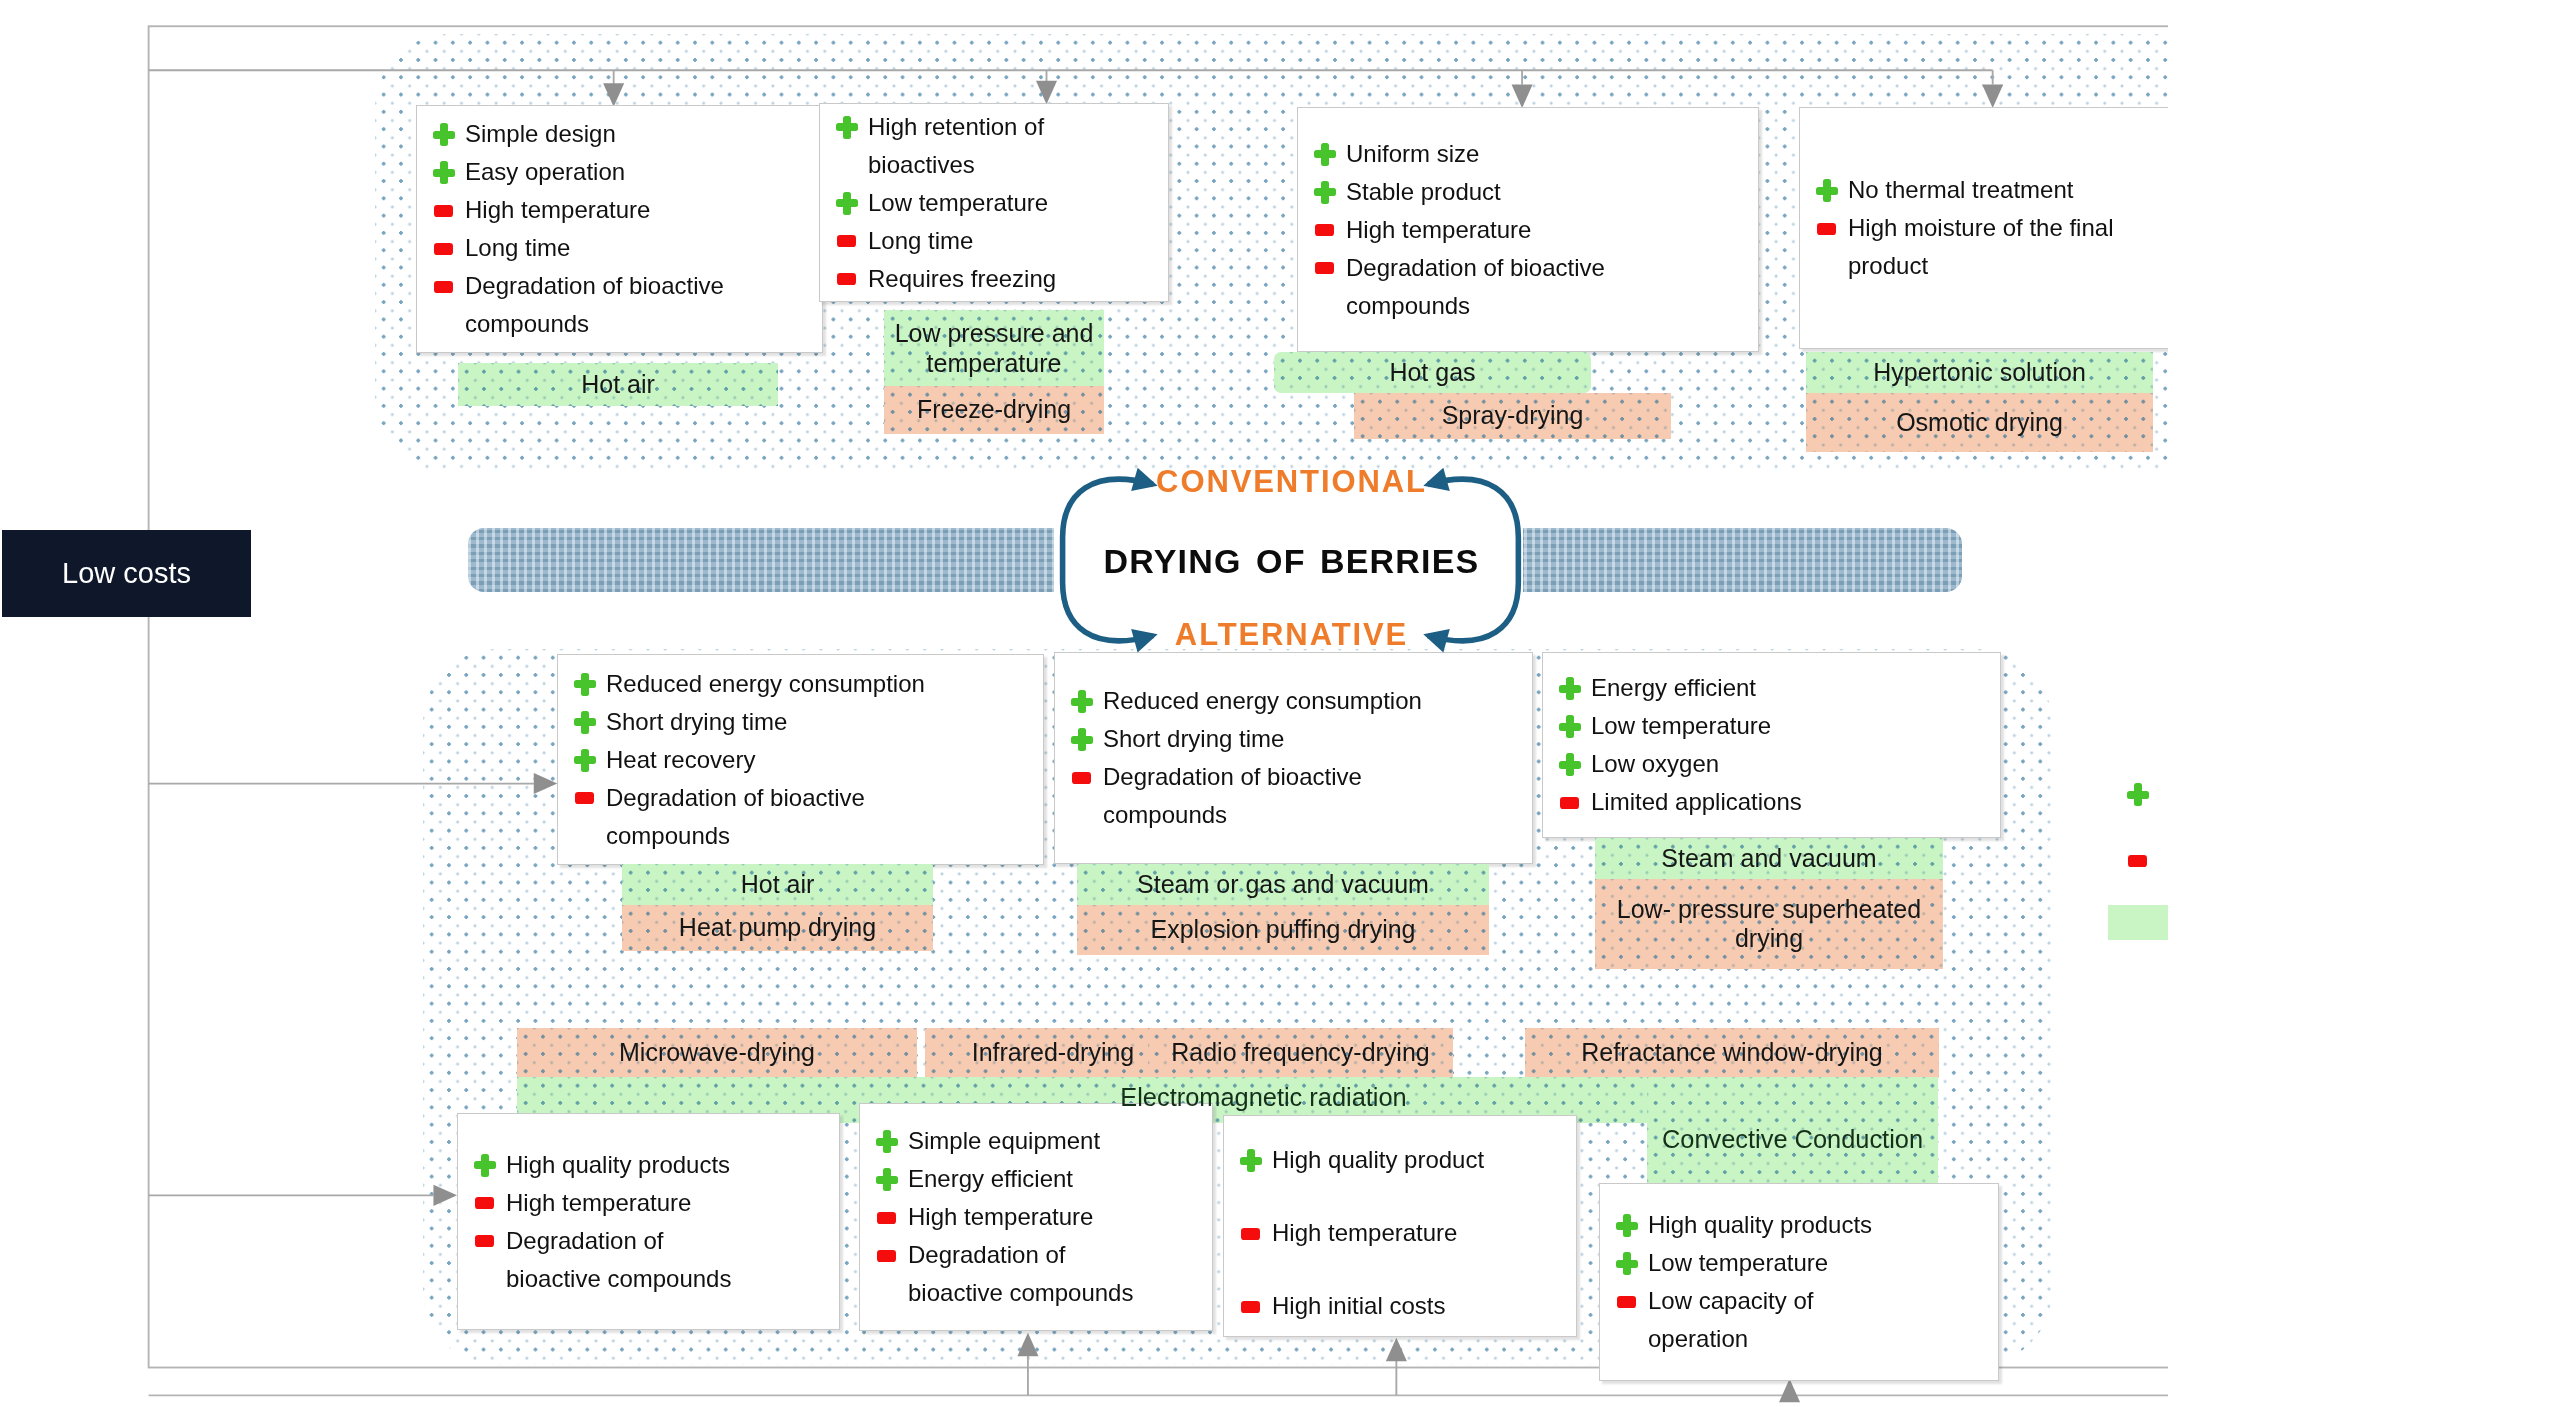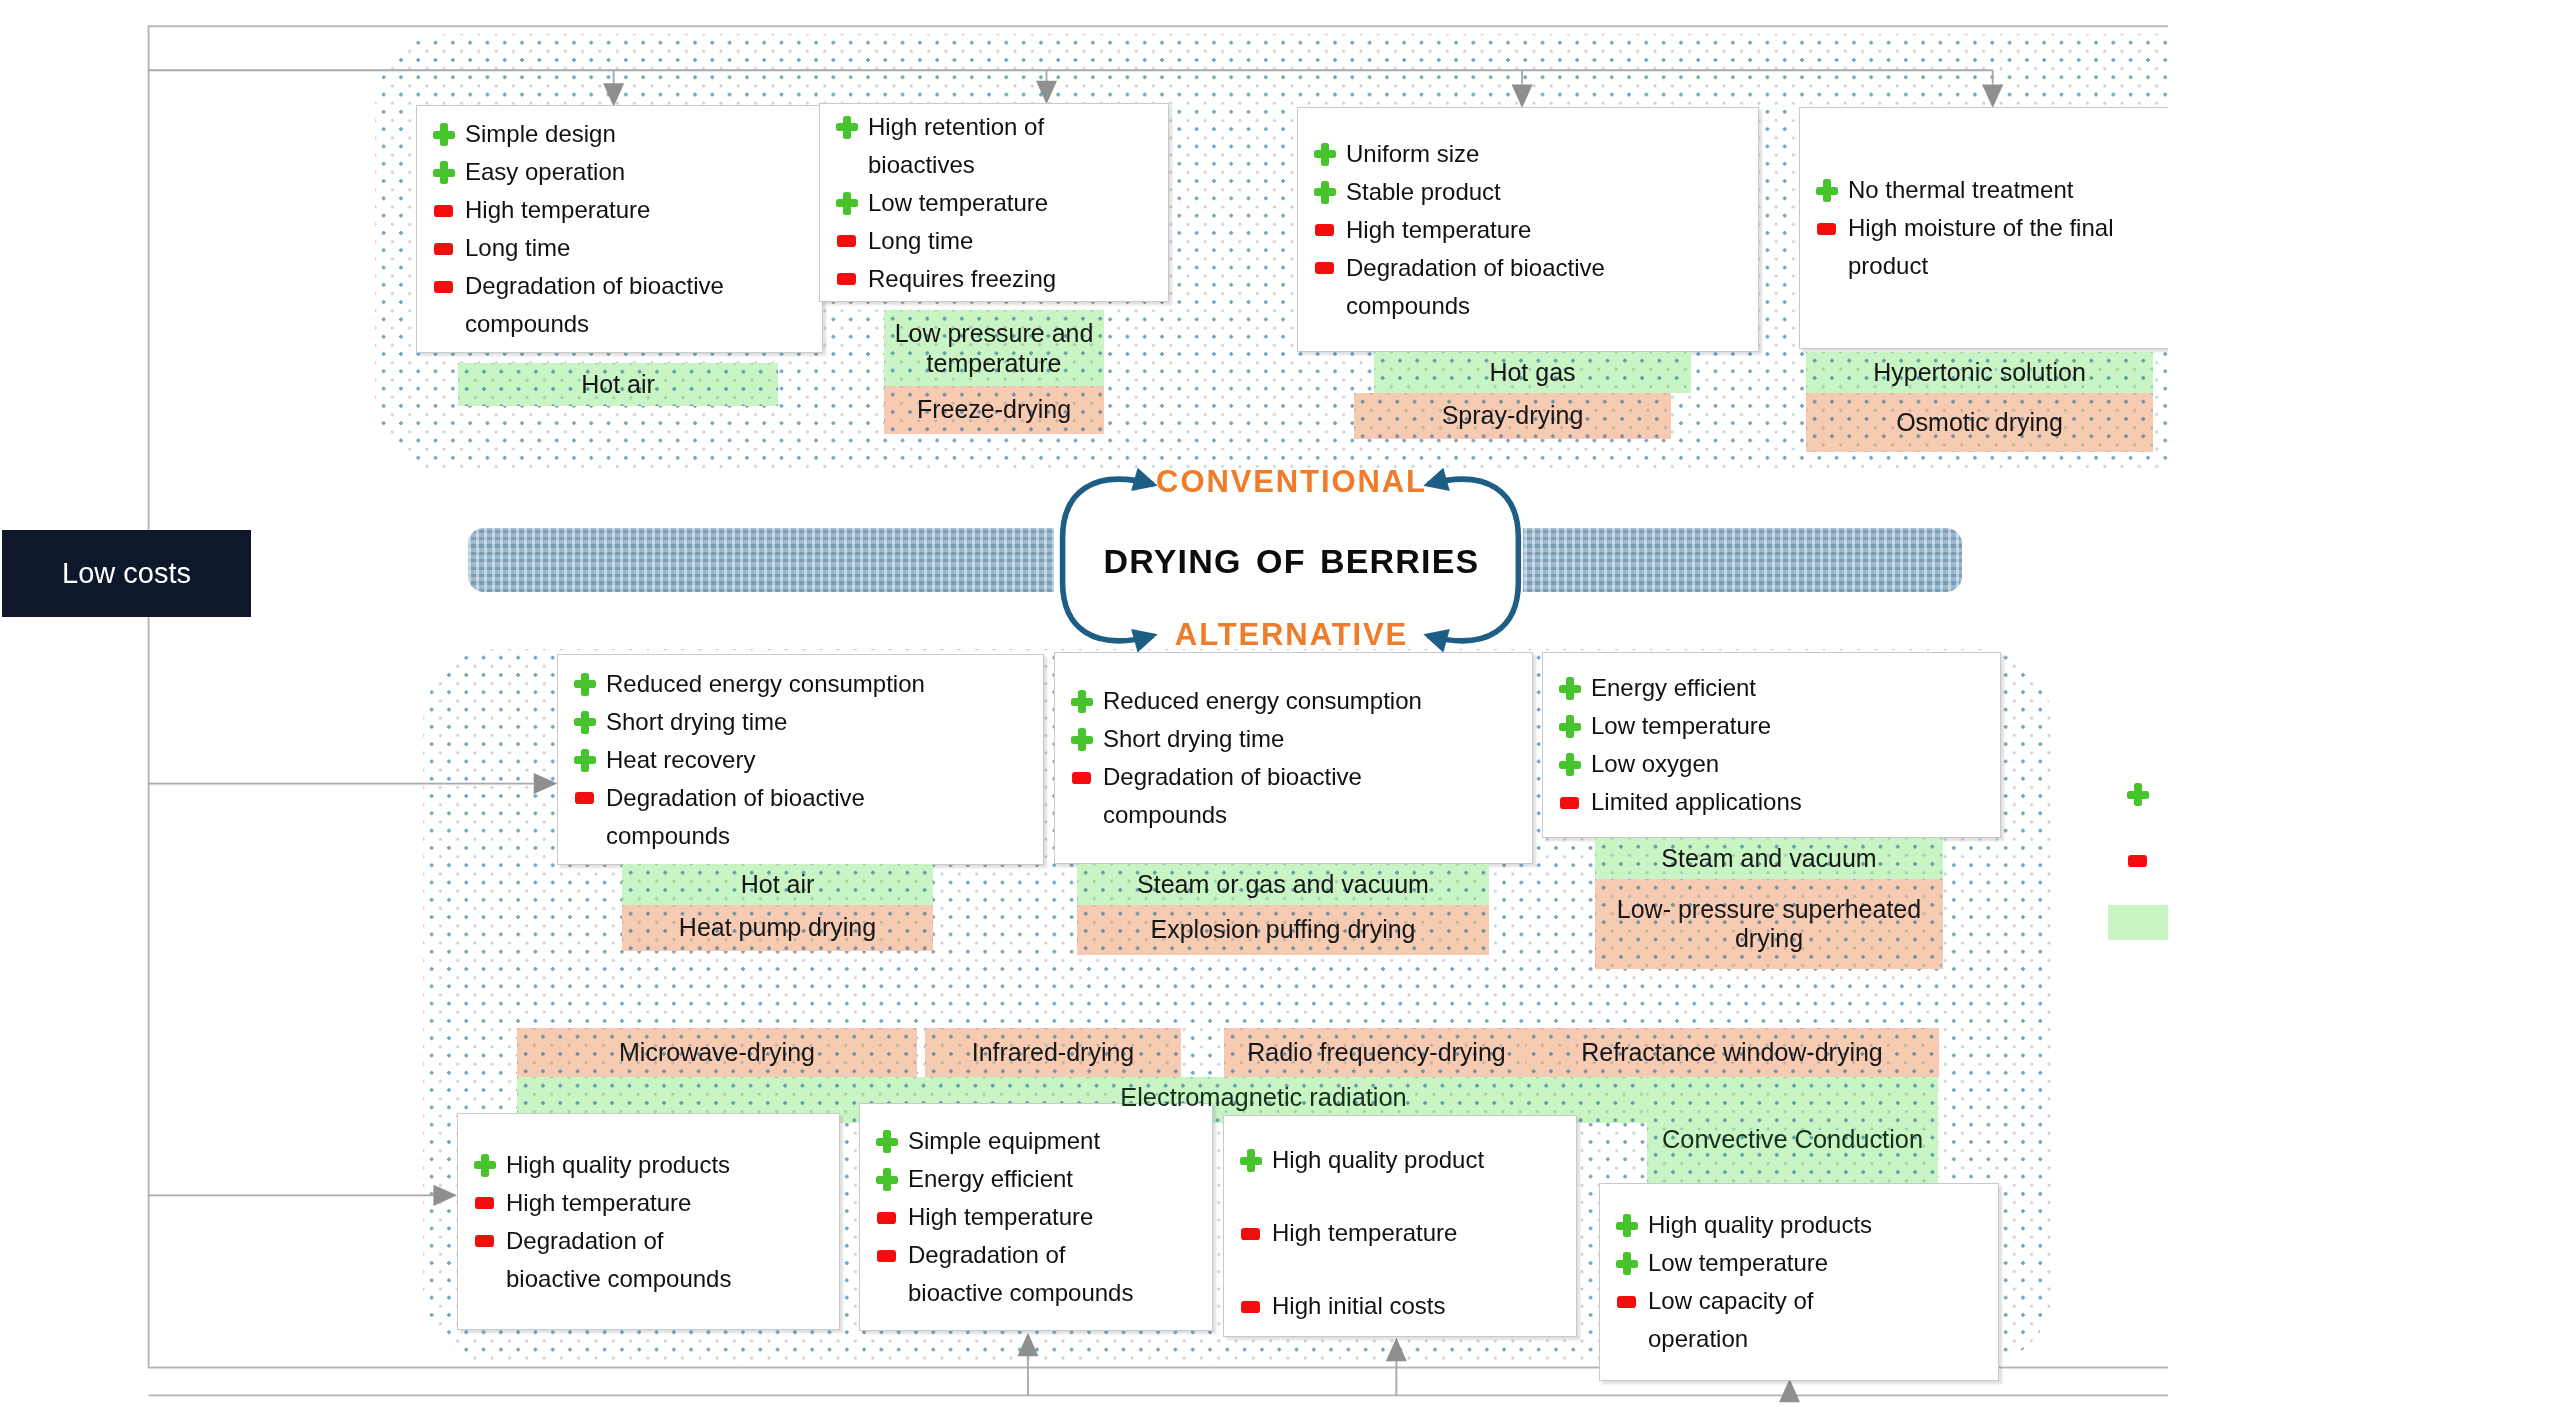--- a/index.html
+++ b/index.html
@@ -160,21 +160,21 @@
       </div>
     <div class="row">
         <span class="ic minus"></span>
         <span class="txt">High temperature</span>
       </div>
     <div class="row">
         <span class="ic minus"></span>
         <span class="txt" style="max-width:297px;">Degradation of bioactive compounds</span>
       </div>
   </div>
-  <div class="tag mech dotty" style="left:1374px;top:352px;width:317px;height:41px;">Hot gas</div>
+  <div class="tag mech dotty" style="left:1274px;top:352px;width:317px;height:41px;border-radius:7px;">Hot gas</div>
   <div class="tag meth dotty" style="left:1354px;top:393px;width:317px;height:46px;">Spray-drying</div>
 
   <div class="pbox" style="left:1799px;top:107px;width:405px;height:242px;">
     <div class="row">
         <span class="ic plus"></span>
         <span class="txt">No thermal treatment</span>
       </div>
     <div class="row">
         <span class="ic minus"></span>
         <span class="txt" style="max-width:310px;">High moisture of the final product</span>
@@ -255,21 +255,21 @@
     <div class="row">
         <span class="ic minus"></span>
         <span class="txt">Limited applications</span>
       </div>
   </div>
   <div class="tag mech dotty" style="left:1595px;top:838px;width:348px;height:41px;">Steam and vacuum</div>
   <div class="tag meth dotty" style="left:1595px;top:879px;width:348px;height:90px;">Low- pressure superheated drying</div>
 
   <div class="tag meth dotty" style="left:517px;top:1028px;width:400px;height:50px;">Microwave-drying</div>
   <div class="tag meth dotty" style="left:925px;top:1028px;width:256px;height:50px;">Infrared-drying</div>
-  <div class="tag meth dotty" style="left:1224px;top:1028px;width:305px;height:50px;">Radio frequency-drying</div>
+  <div class="tag meth dotty" style="left:1148px;top:1028px;width:305px;height:50px;">Radio frequency-drying</div>
   <div class="tag meth dotty" style="left:1525px;top:1028px;width:414px;height:50px;">Refractance window-drying</div>
 
   <div class="tag mech dotty" style="left:517px;top:1077px;width:1421px;height:46px;"></div>
   <div id="emlabel">Electromagnetic radiation</div>
   <div class="tag mech dotty" style="left:1647px;top:1077px;width:291px;height:140px;"></div>
   <div id="cclabel">Convective Conduction</div>
 
   <div class="pbox" style="left:457px;top:1113px;width:383px;height:217px;">
     <div class="row">
         <span class="ic plus"></span>

